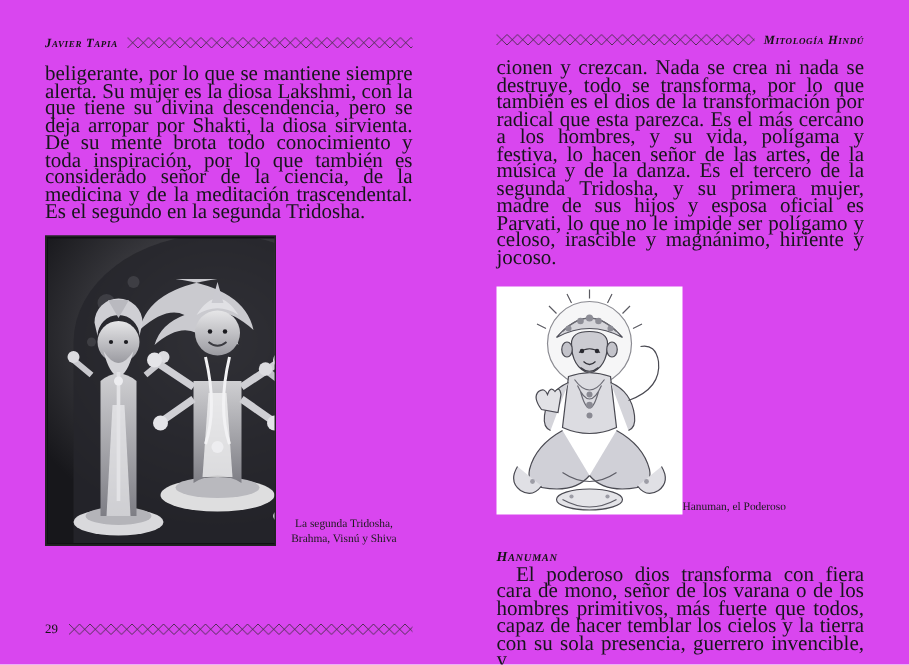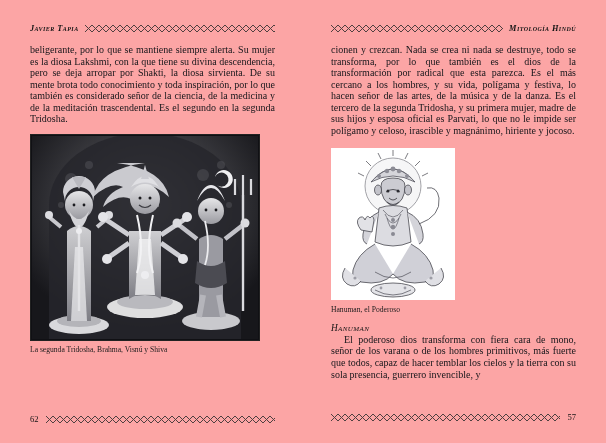--- a/index.html
+++ b/index.html
@@ -3,30 +3,30 @@
 <meta charset="utf-8">
 <style>
   html,body{margin:0;padding:0;background:#ffffff;}
   body{
     width:606px;height:443px;overflow:hidden;
     font-family:"Liberation Serif","DejaVu Serif",serif;
     color:#1a1a1a;
   }
   .spread{
     position:relative;width:606px;height:443px;
-    background:#fca5a5;display:flex;
+    background:#d946ef;display:flex;
   }
   .page{
     position:relative;
     width:303px;height:443px;
     box-sizing:border-box;
     padding:22px 28px 18px 30px;
     display:flex;flex-direction:column;
   }
-  .page.right{padding:22px 30px 20px 28px;}
+  .page.right{padding:22px 30px 2px 28px;}
 
   
   .runhead{
     display:flex;align-items:center;gap:6px;
     height:13px;margin-bottom:9px;
   }
   .page.right .runhead{flex-direction:row;}
   .runhead-label{
     font-style:italic;
     font-variant:small-caps;
@@ -43,55 +43,55 @@
     background-size:7px 7px;
     opacity:.82;
     background-image:
       linear-gradient(45deg, transparent 46%, #2a2a2a 46%, #2a2a2a 54%, transparent 54%),
       linear-gradient(-45deg, transparent 46%, #2a2a2a 46%, #2a2a2a 54%, transparent 54%);
   }
 
   
   p.body{
     margin:0;
-    font-size:10px;
+    font-size:14px;
     line-height:11.55px;
     text-align:justify;
     text-justify:inter-word;
     hyphens:manual;
     color:#16161a;
   }
   p.indent{text-indent:13px;}
 
   
-  .fig{margin:9px 0 0 0;display:flex;flex-direction:column;align-items:flex-start;}
+  .fig{margin:9px 0 0 0;display:flex;flex-direction:row;align-items:flex-end;}
   .fig-photo{
     width:228px;height:205px;
     border:1px solid #222;
     background:#2b2b2e;
     position:relative;overflow:hidden;
   }
   .fig-caption{
     font-size:7.6px;line-height:10px;
     margin-top:4.5px;text-align:center;color:#1b1b1b;
   }
   .fig-line{
     width:124px;height:152px;
     background:#ffffff;position:relative;overflow:hidden;
     margin-top:3px;
   }
 
   
   h2.sect{
-    margin:8px 0 1px 0;
+    margin:24px 0 1px 0;
     font-size:9.3px;
     font-style:italic;
     font-variant:small-caps;
     letter-spacing:.4px;
-    font-weight:400;
+    font-weight:700;
     color:#141414;
   }
 
   .spacer{flex:1 1 auto;min-height:0;}
 
   
   .folio{
     display:flex;align-items:center;gap:7px;
     height:12px;margin-top:7px;
   }
@@ -216,21 +216,21 @@
           <rect width="228" height="205" fill="none" stroke="#101014" stroke-width="2"></rect>
         </svg>
       </div>
       <div class="fig-caption">La segunda Tridosha, Brahma, Visnú y Shiva</div>
     </div>
 
 
     <div class="spacer"></div>
 
     <div class="folio">
-      <span class="folio-num">62</span>
+      <span class="folio-num">29</span>
       <span class="orn"></span>
     </div>
   </div>
 
   <div class="page right">
 
     <div class="runhead">
       <span class="orn"></span>
       <span class="runhead-label">Mitología Hindú</span>
     </div>

